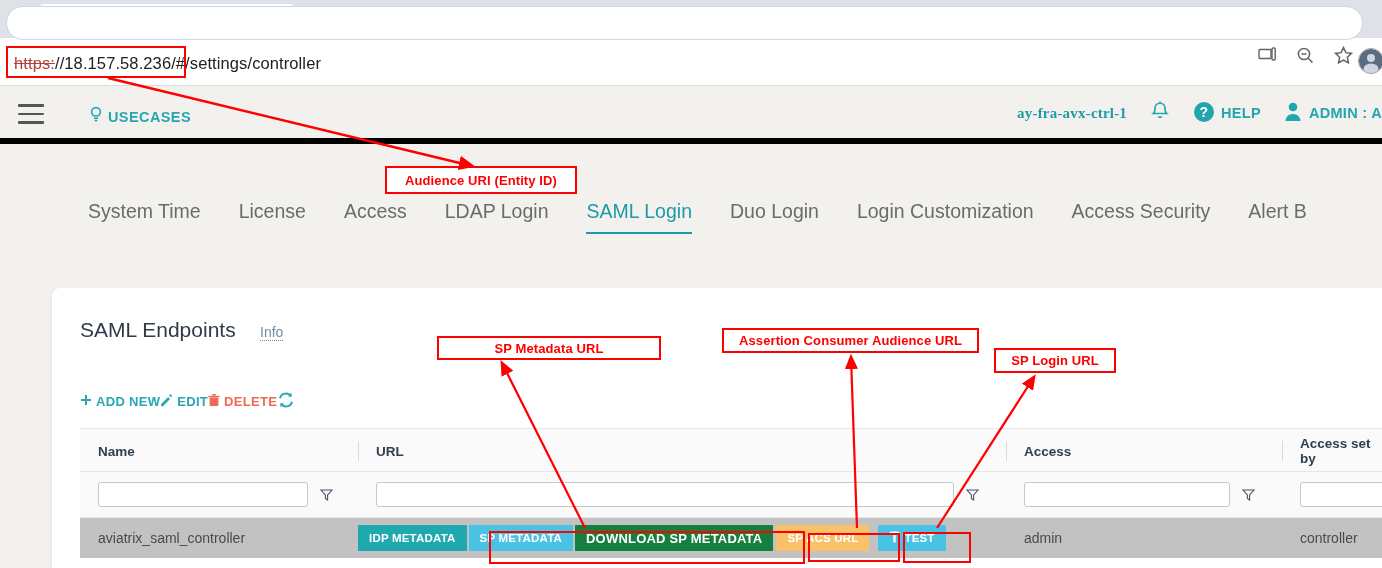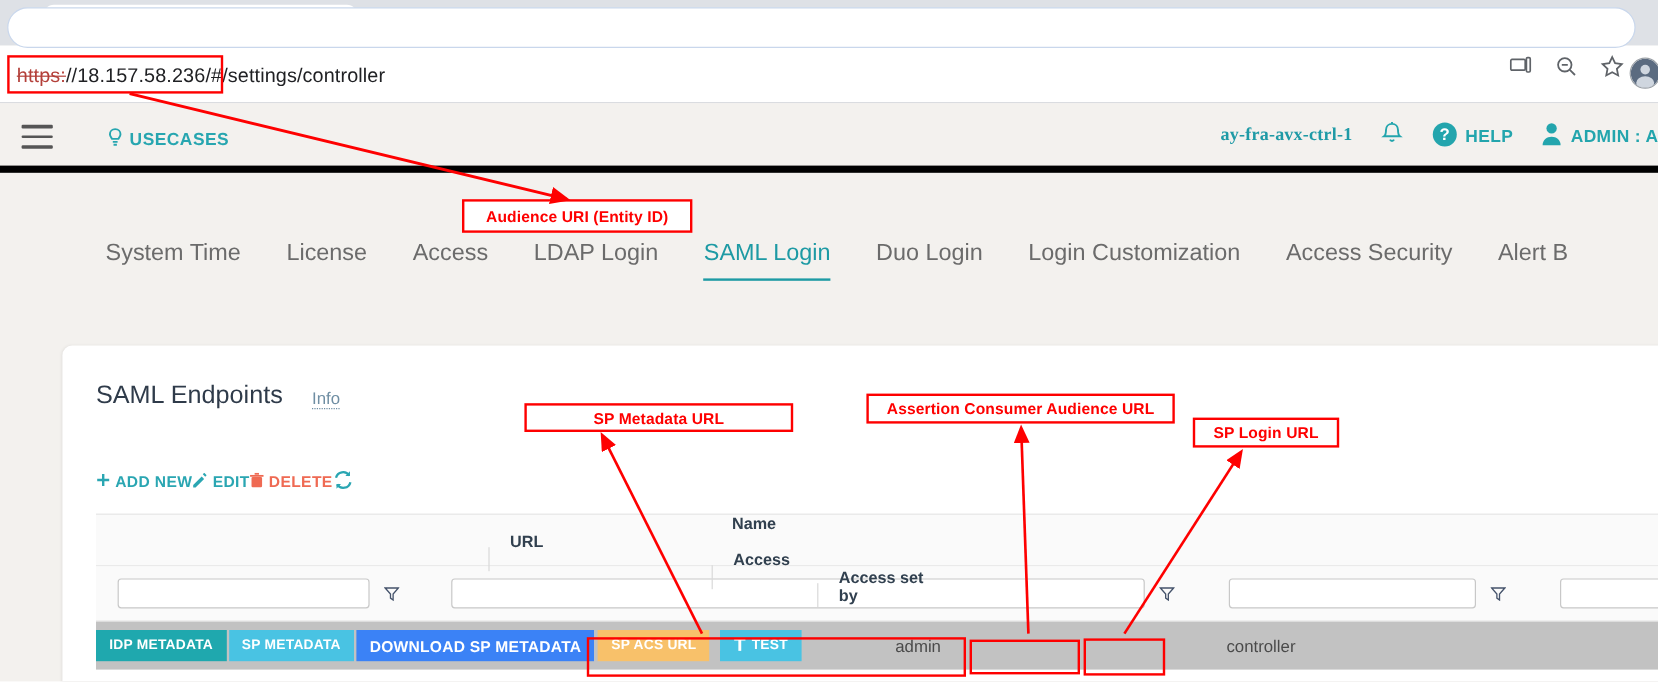--- a/index.html
+++ b/index.html
@@ -121,22 +121,22 @@
   }
   .tb-action {
     display: flex; align-items: center; gap: 4px;
     font-size: 13px; font-weight: bold; letter-spacing: .3px; color: #2aa6b2;
   }
   .tb-action.danger { color: #ef6a53; }
 
   
   .table { position: absolute; left: 28px; top: 140px; width: 1302px; }
   .thead {
-    display: flex; height: 44px; align-items: center;
-    background: #fafafa; border-top: 1px solid #e6e6e6; border-bottom: 1px solid #e6e6e6; flex-direction: column;
+    display: flex; height: 44px; align-items: flex-start;
+    background: #fafafa; border-top: 1px solid #e6e6e6; border-bottom: 1px solid #e6e6e6;
   }
   .th {
     font-size: 13.5px; font-weight: bold; color: #31404f; padding-left: 18px;
     position: relative; height: 44px; display: flex; align-items: center;
   }
   .th + .th::before {
     content: ""; position: absolute; left: 0; top: 12px; width: 1px; height: 20px; background: #d9d9d9;
   }
   .col-name { width: 278px; }
   .col-url  { width: 648px; }
@@ -158,21 +158,21 @@
   }
   .tcell { padding-left: 18px; font-size: 14px; color: #4a4a4a; display: flex; align-items: center; height: 40px; }
 
   .btn {
     height: 26px; display: inline-flex; align-items: center; justify-content: center;
     padding: 0 11px; font-size: 11.5px; font-weight: bold; color: #ffffff;
     letter-spacing: .2px; white-space: nowrap; border: none;
   }
   .btn-idp { background: #1fa8ae; }
   .btn-sp  { background: #49c3e3; }
-  .btn-dl  { background: #3b82f6; font-size: 13px; }
+  .btn-dl  { background: #15803d; font-size: 13px; }
   .btn-acs { background: #f8c16a; }
   .btn-test{ background: #49c3e3; }
 
   
   .ann-box {
     position: absolute; border: 2px solid #fe0000; background: #ffffff;
     color: #fe0000; font-weight: bold; font-size: 13px;
     display: flex; align-items: center; justify-content: center;
     white-space: nowrap; letter-spacing: .1px;
   }
@@ -380,20 +380,21 @@
               <polygon points="1,2 12,2 7.6,7 7.6,12 5.4,10.4 5.4,7"></polygon>
             </svg>
           </span>
         </div>
         <div class="fcell col-setby">
           <input class="finput" style="width: 90px;">
         </div>
       </div>
 
       <div class="trow">
+        <div class="tcell col-name">aviatrix_saml_controller</div>
         <div class="tcell col-url" style="padding-left:0; gap:0;">
           <span class="btn btn-idp">IDP METADATA</span>
           <span class="btn btn-sp" style="margin-left:2px;">SP METADATA</span>
           <span class="btn btn-dl" style="margin-left:2px;">DOWNLOAD SP METADATA</span>
           <span class="btn btn-acs" style="margin-left:3px;">SP ACS URL</span>
           <span class="btn btn-test" style="margin-left:9px; gap:4px;">
             <span>
               <svg width="11" height="12" viewBox="0 0 11 12" fill="#ffffff">
                 <rect x="0.8" y="0.6" width="9.4" height="2.2"></rect>
                 <rect x="4.3" y="0.6" width="2.4" height="10.8"></rect>

